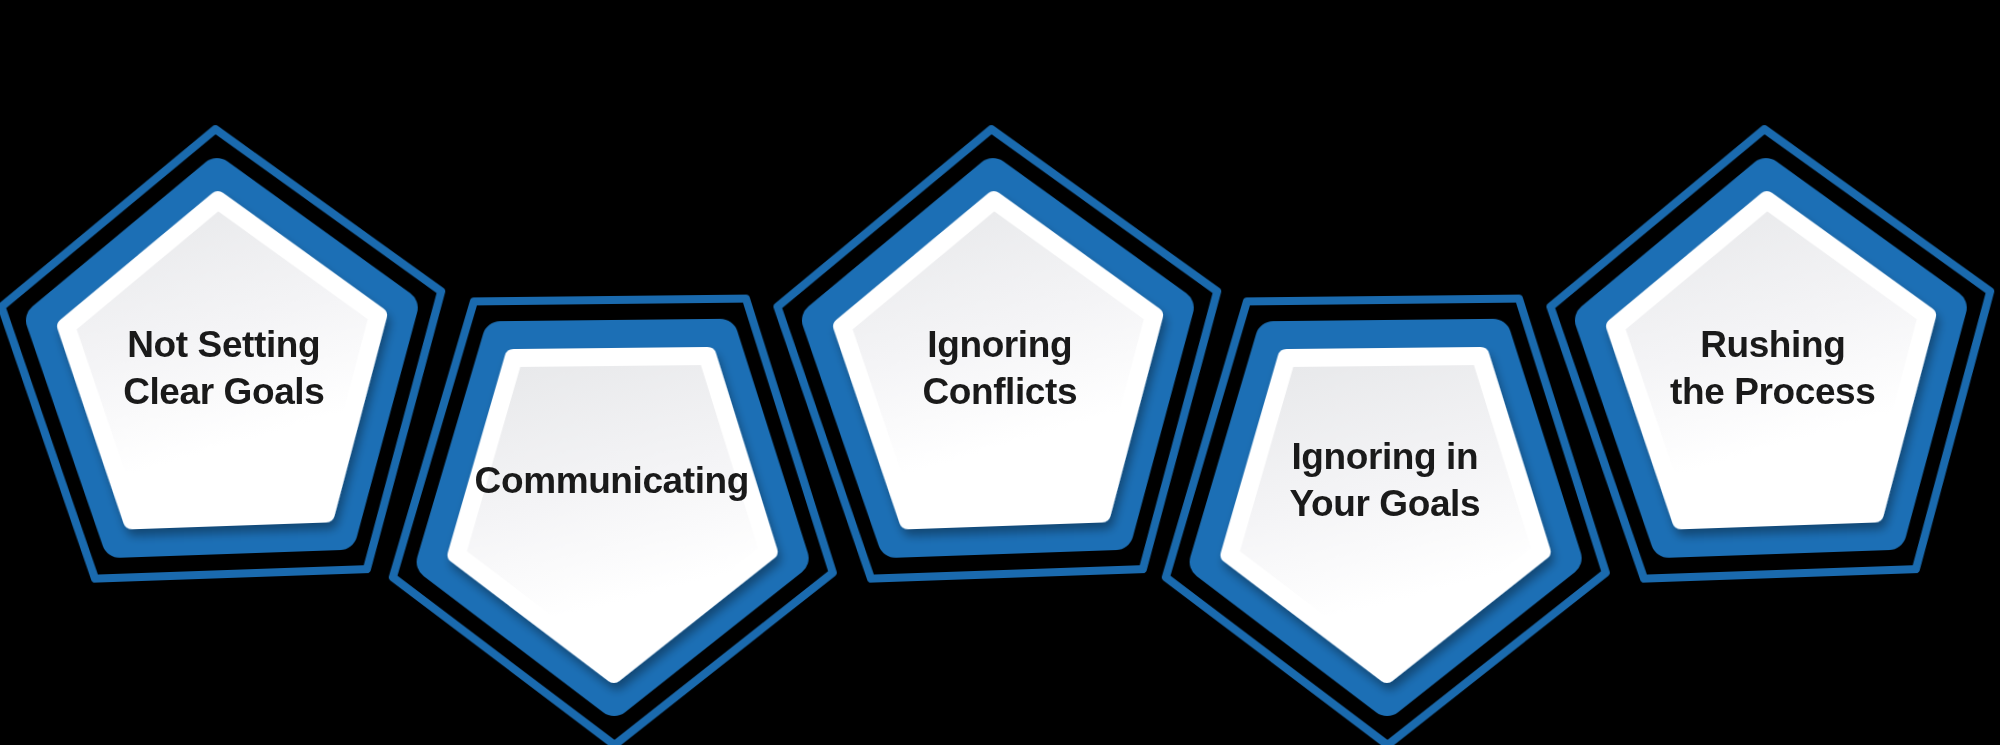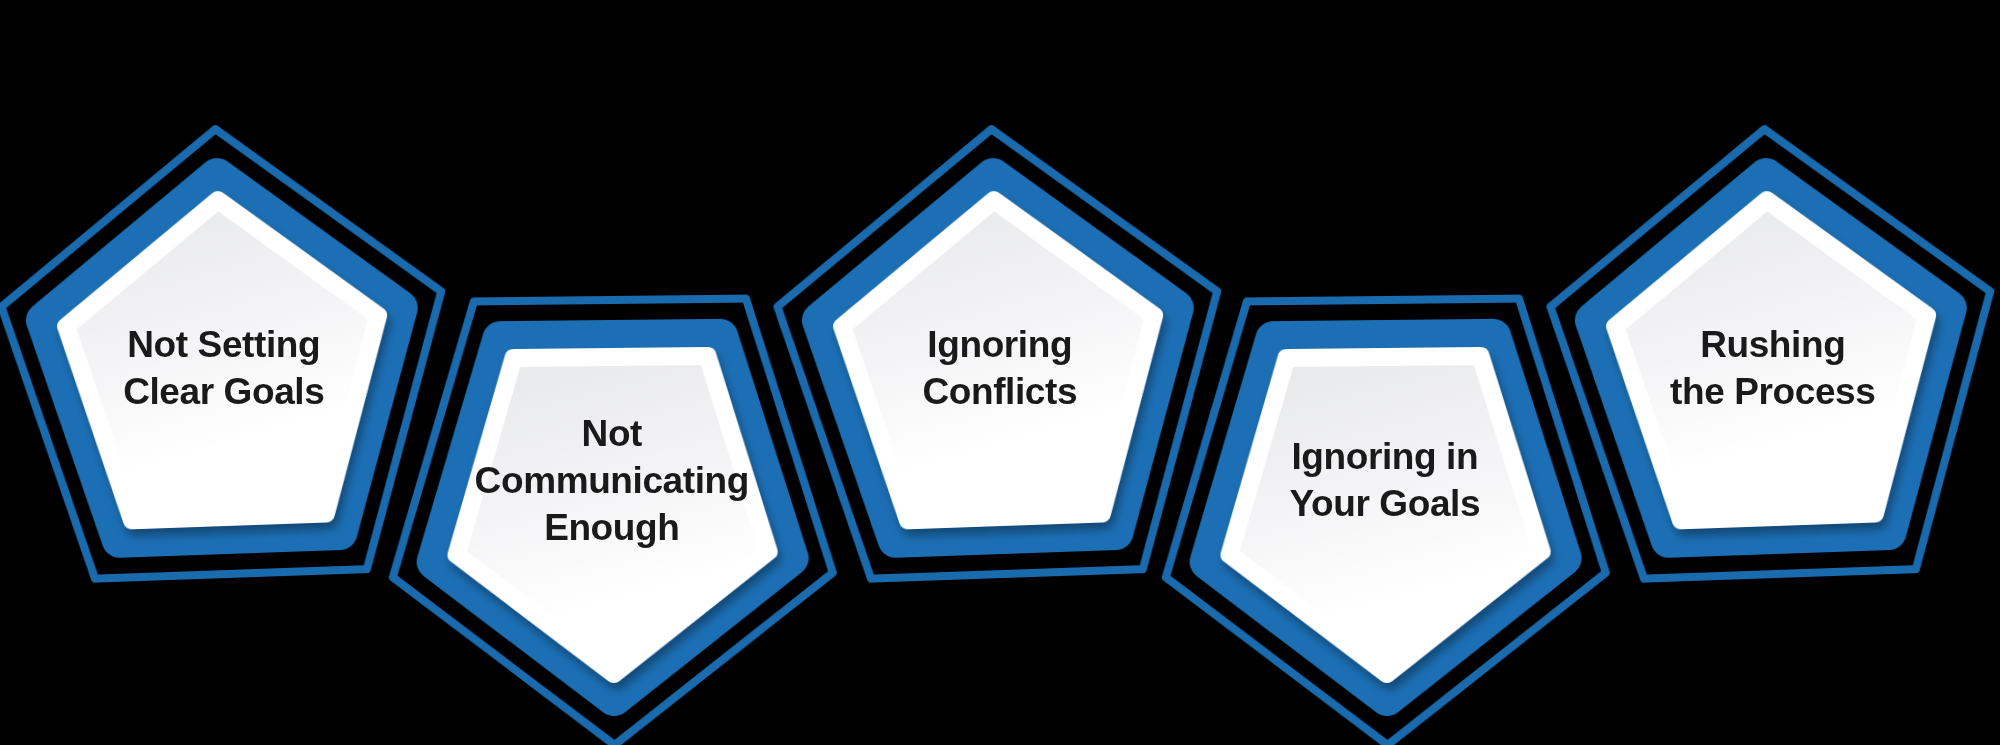--- a/index.html
+++ b/index.html
@@ -66,23 +66,21 @@
     </defs>
   </svg>
 
   <div class="pent pent-down" style="left:362px; top:249px; --rot:-0.6deg">
     <svg viewBox="-20 -20 540 540">
       <polygon class="p-outline" points="250,496 30,326 114,51 386,51 470,326" fill="none" stroke="#1A6AAE" stroke-width="8" stroke-linejoin="round"></polygon>
       <polygon class="p-border" points="250,449 72,311 140,89 360,89 428,311" fill="#1C6FB5" stroke="#1C6FB5" stroke-width="36" stroke-linejoin="round"></polygon>
       <polygon class="p-face" points="250,425 94,304 153,108 347,108 406,304" fill="url(#faceGrad)" stroke="#FFFFFF" stroke-width="18" stroke-linejoin="round" filter="url(#faceShadow)"></polygon>
     </svg>
     <div class="label">
-      <div>Not</div>
       <div>Communicating</div>
-      <div>Enough</div>
     </div>
   </div>
 
   <div class="pent pent-down" style="left:1135px; top:249px; --rot:-0.6deg">
     <svg viewBox="-20 -20 540 540">
       <polygon class="p-outline" points="250,496 30,326 114,51 386,51 470,326" fill="none" stroke="#1A6AAE" stroke-width="8" stroke-linejoin="round"></polygon>
       <polygon class="p-border" points="250,449 72,311 140,89 360,89 428,311" fill="#1C6FB5" stroke="#1C6FB5" stroke-width="36" stroke-linejoin="round"></polygon>
       <polygon class="p-face" points="250,425 94,304 153,108 347,108 406,304" fill="url(#faceGrad)" stroke="#FFFFFF" stroke-width="18" stroke-linejoin="round" filter="url(#faceShadow)"></polygon>
     </svg>
     <div class="label">

